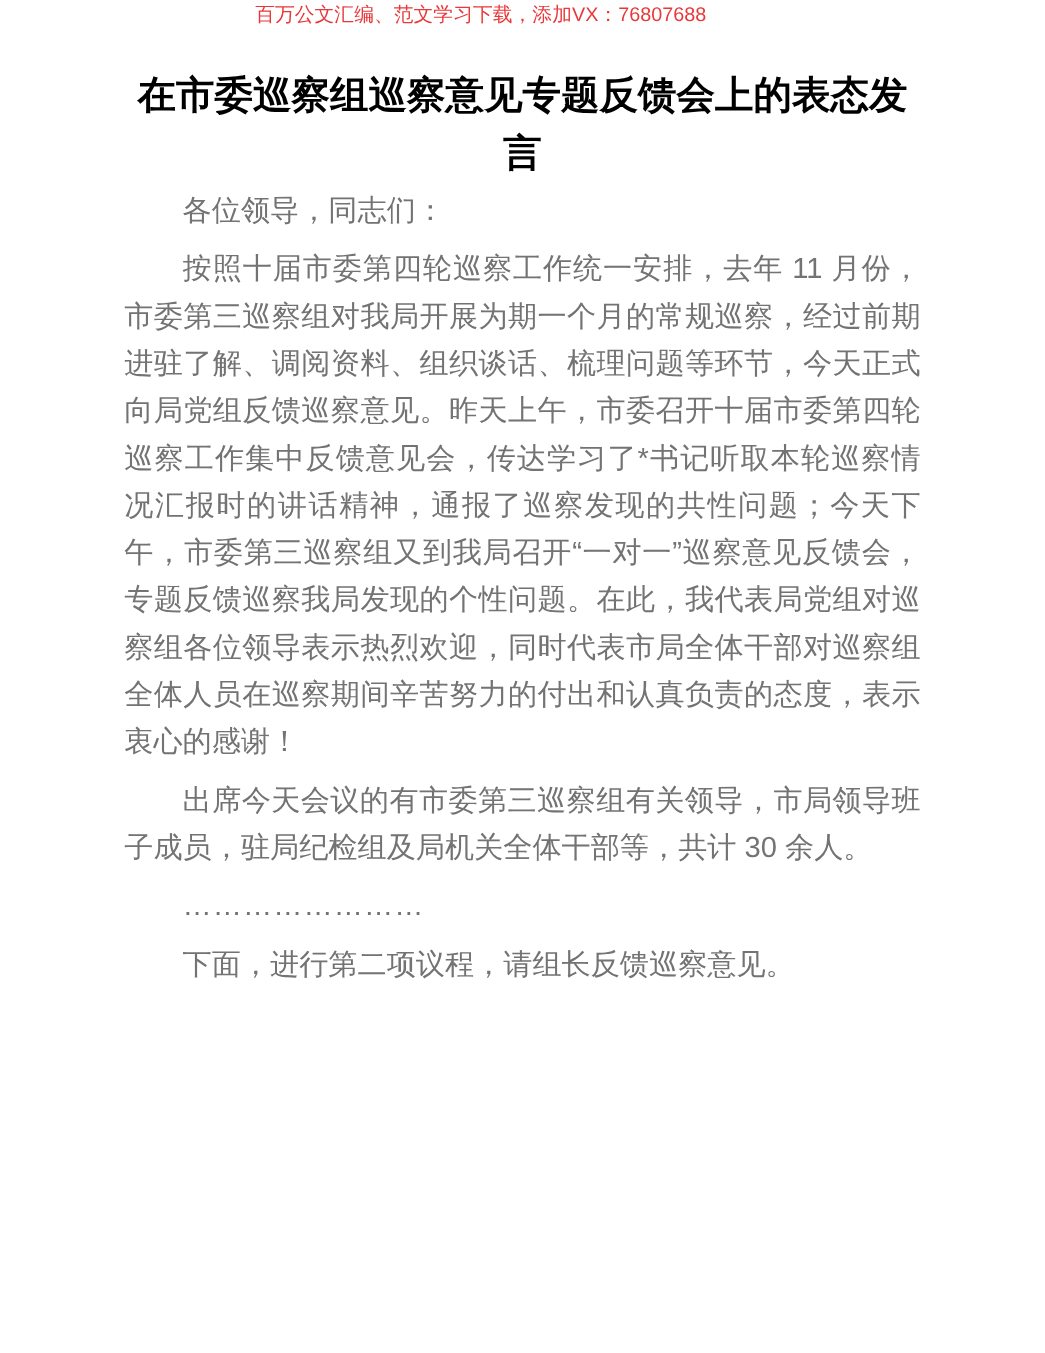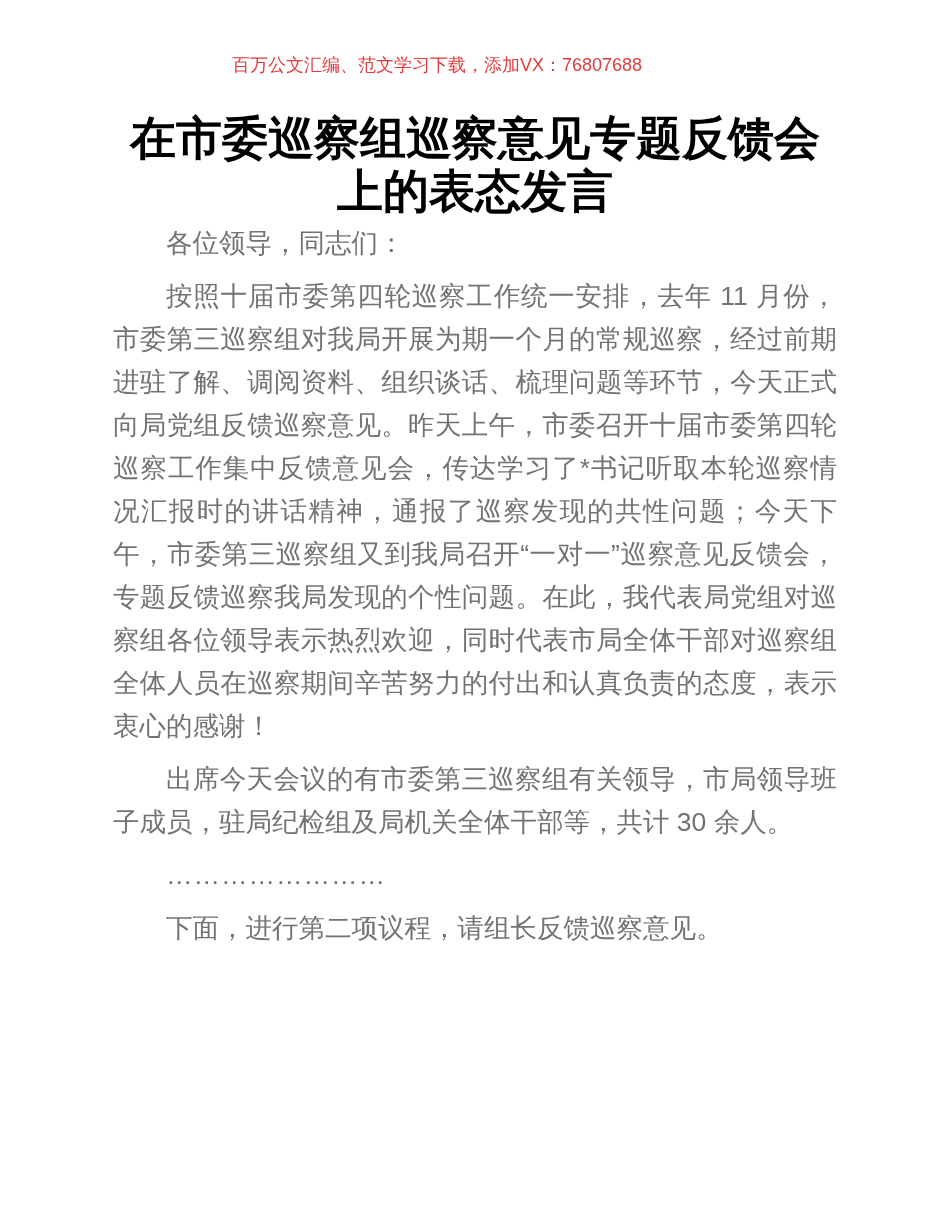--- a/index.html
+++ b/index.html
@@ -12,31 +12,30 @@
     height: 1230px;
     overflow: hidden;
     font-family: "Liberation Sans", "DejaVu Sans", sans-serif;
     color: #000000;
   }
   .page {
     width: 724px;
     margin: 0 auto;
   }
   .notice {
-    padding-top: 52px;
     font-size: 18px;
     line-height: 26px;
     text-align: center;
     color: #e8393a;
     transform: translateX(-38px);
     white-space: nowrap;
   }
   .doc-title {
     margin: 34px 0 0 0;
-    font-size: 46px;
+    font-size: 35px;
     line-height: 53px;
     font-weight: bold;
     text-align: center;
     color: #000000;
     letter-spacing: 0;
   }
   .paragraphs {
     margin-top: 4px;
   }
   .para {

